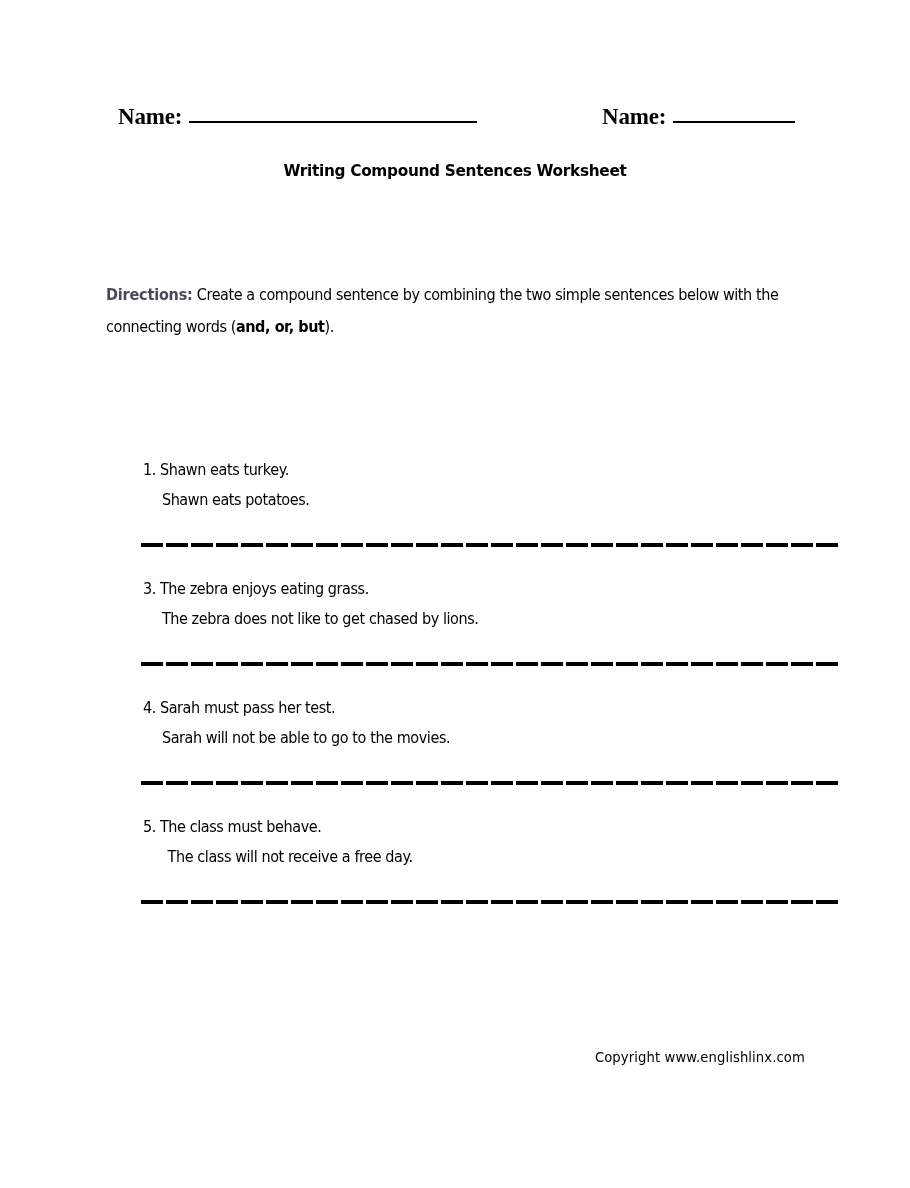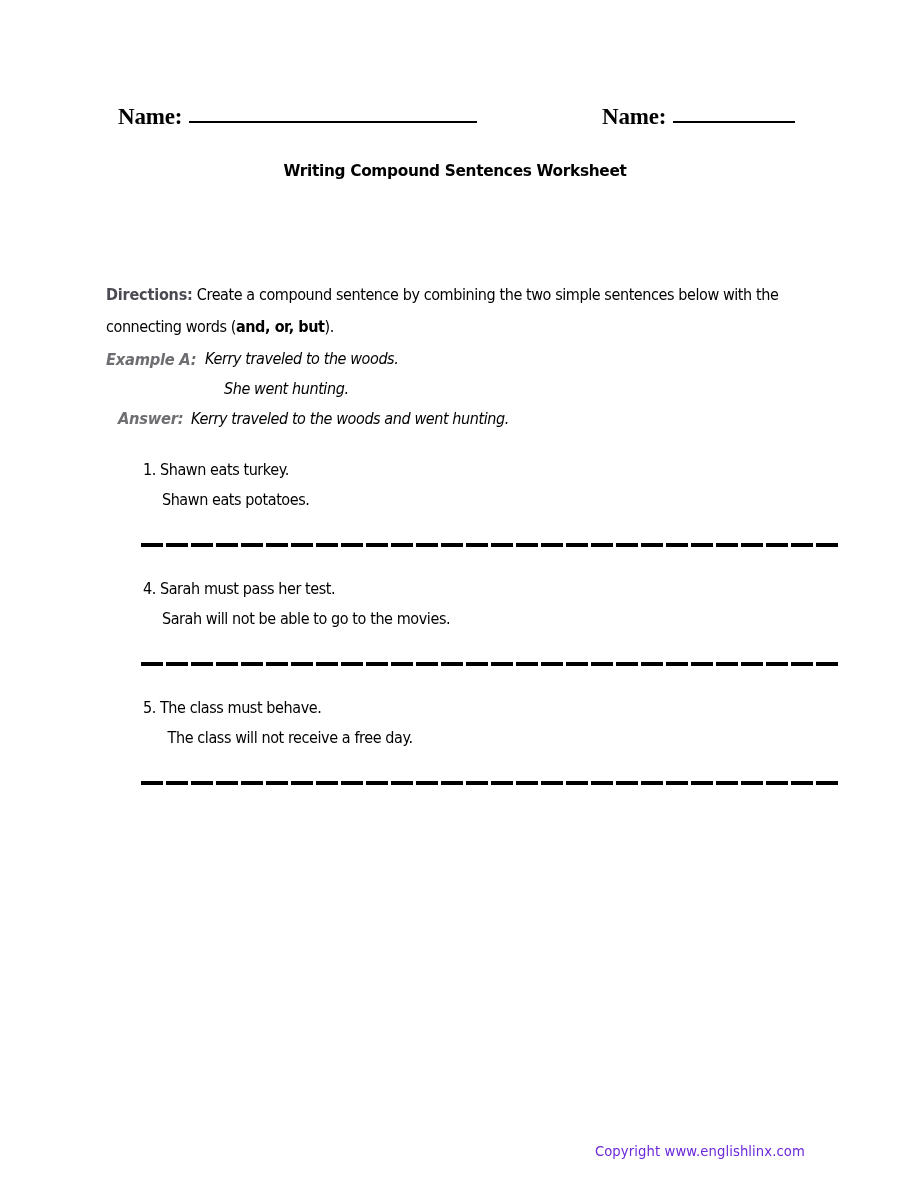--- a/index.html
+++ b/index.html
@@ -199,27 +199,27 @@
       #000 0px, #000 22px,
       #ffffff 22px, #ffffff 25px
     );
   }
   .answer-rule.r1 { top: 88px; }
 
   
   .footer {
     position: absolute;
     left: 0;
-    top: 1144px;
+    top: 1050px;
     width: 805px;
     text-align: right;
     font-family: "DejaVu Sans", sans-serif;
     font-size: 13.2px;
     letter-spacing: 0.1px;
-    color: #6d28d9;
+    color: #000000;
   }
 </style>
 </head>
 <body>
 
 <div class="page">
 
   <div class="header-row">
     <div class="name-block">
       <span class="field-label">Name:</span>
@@ -231,43 +231,35 @@
     </div>
   </div>
 
   <div class="worksheet-title">Writing Compound Sentences Worksheet</div>
 
 
   <div class="directions">
     <span class="dir-label">Directions:</span><span> Create a compound sentence by combining the two simple sentences below with the connecting words (</span><b>and, or, but</b><span>).</span>
   </div>
 
-  <div class="example-block">
-    <div class="ex-line ex-line-a">
-      <span class="ex-label clipped">Example A:</span>
-      <span class="ex-body">Kerry traveled to the woods.</span>
-    </div>
-    <div class="ex-line ex-line-b">
-      <span class="ex-body">She went hunting.</span>
-    </div>
-    <div class="ex-line ex-line-ans">
-      <span class="ex-label">Answer:</span>
-      <span class="ex-body">Kerry traveled to the woods and went hunting.</span>
-    </div>
-  </div>
 
   <div class="questions">
 
     <div class="question">
       <div class="q-line q-line-1">1. Shawn eats turkey.</div>
       <div class="q-line q-line-2">Shawn eats potatoes.</div>
       <div class="answer-rule r1"></div>
     </div>
 
 
+    <div class="question">
+      <div class="q-line q-line-1">3. The zebra enjoys eating grass.</div>
+      <div class="q-line q-line-2">The zebra does not like to get chased by lions.</div>
+      <div class="answer-rule r1"></div>
+    </div>
 
     <div class="question">
       <div class="q-line q-line-1">4. Sarah must pass her test.</div>
       <div class="q-line q-line-2">Sarah will not be able to go to the movies.</div>
       <div class="answer-rule r1"></div>
     </div>
 
     <div class="question">
       <div class="q-line q-line-1">5. The class must behave.</div>
       <div class="q-line q-line-2 deep">The class will not receive a free day.</div>

